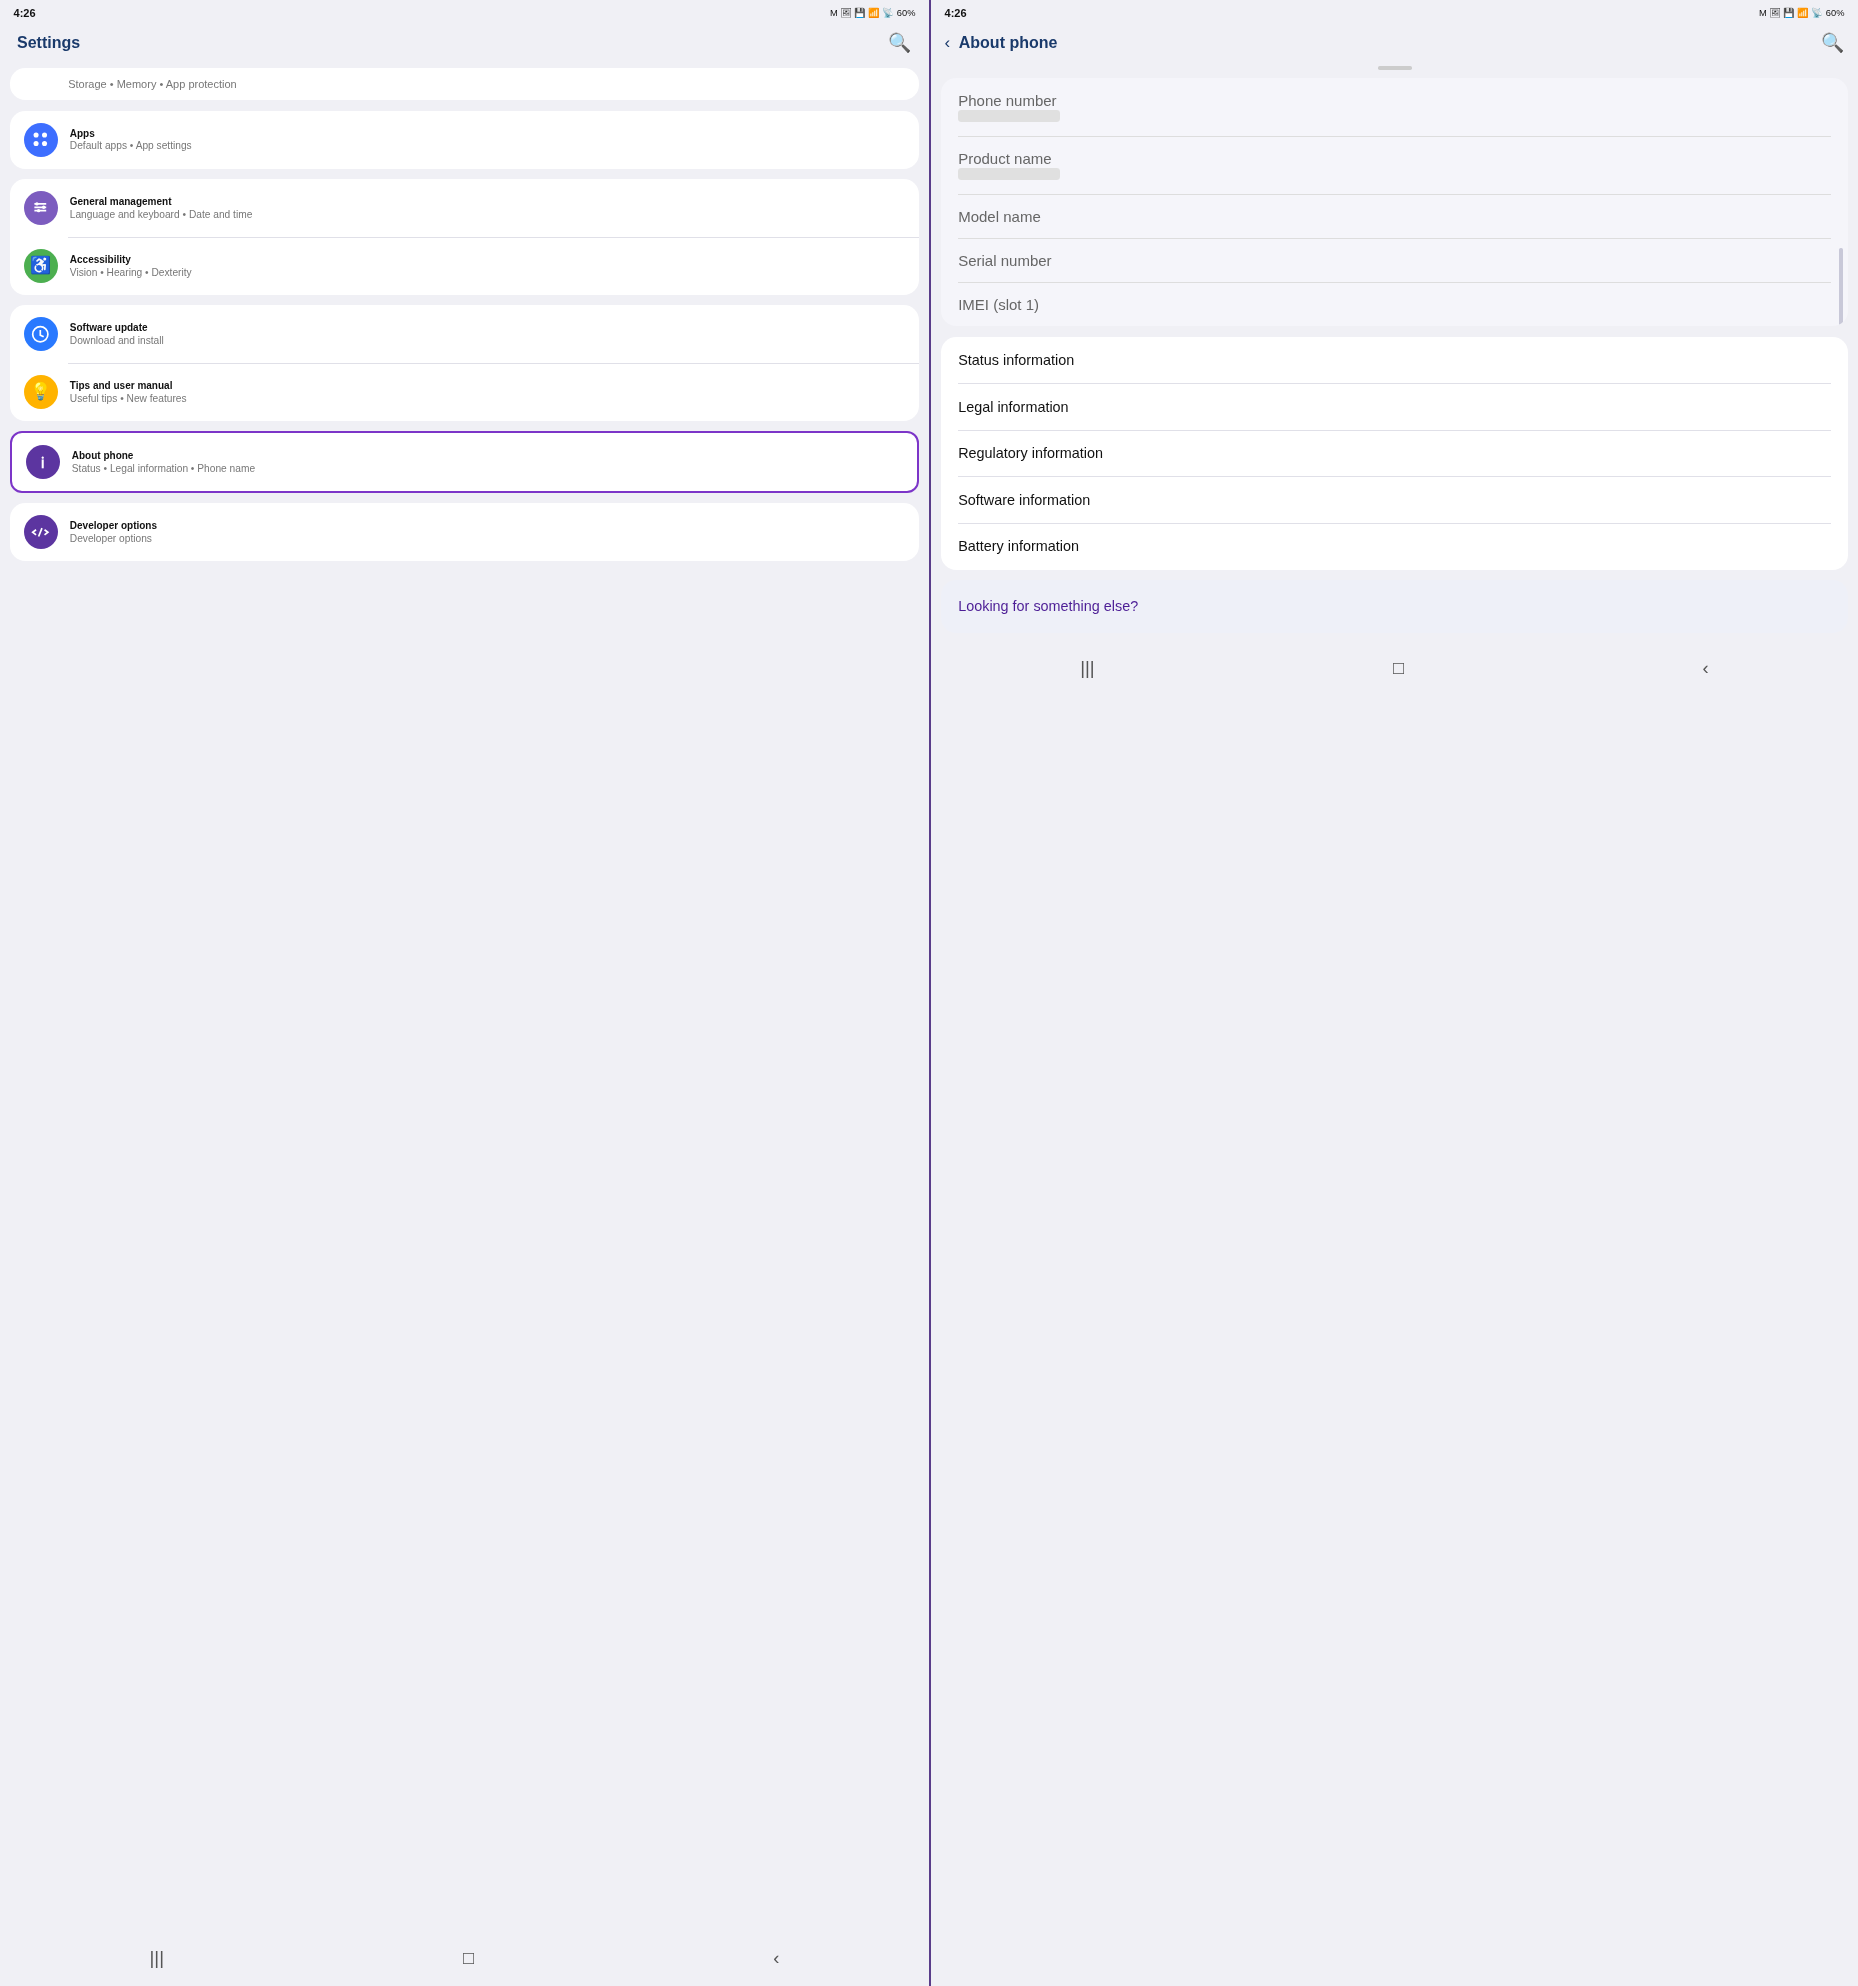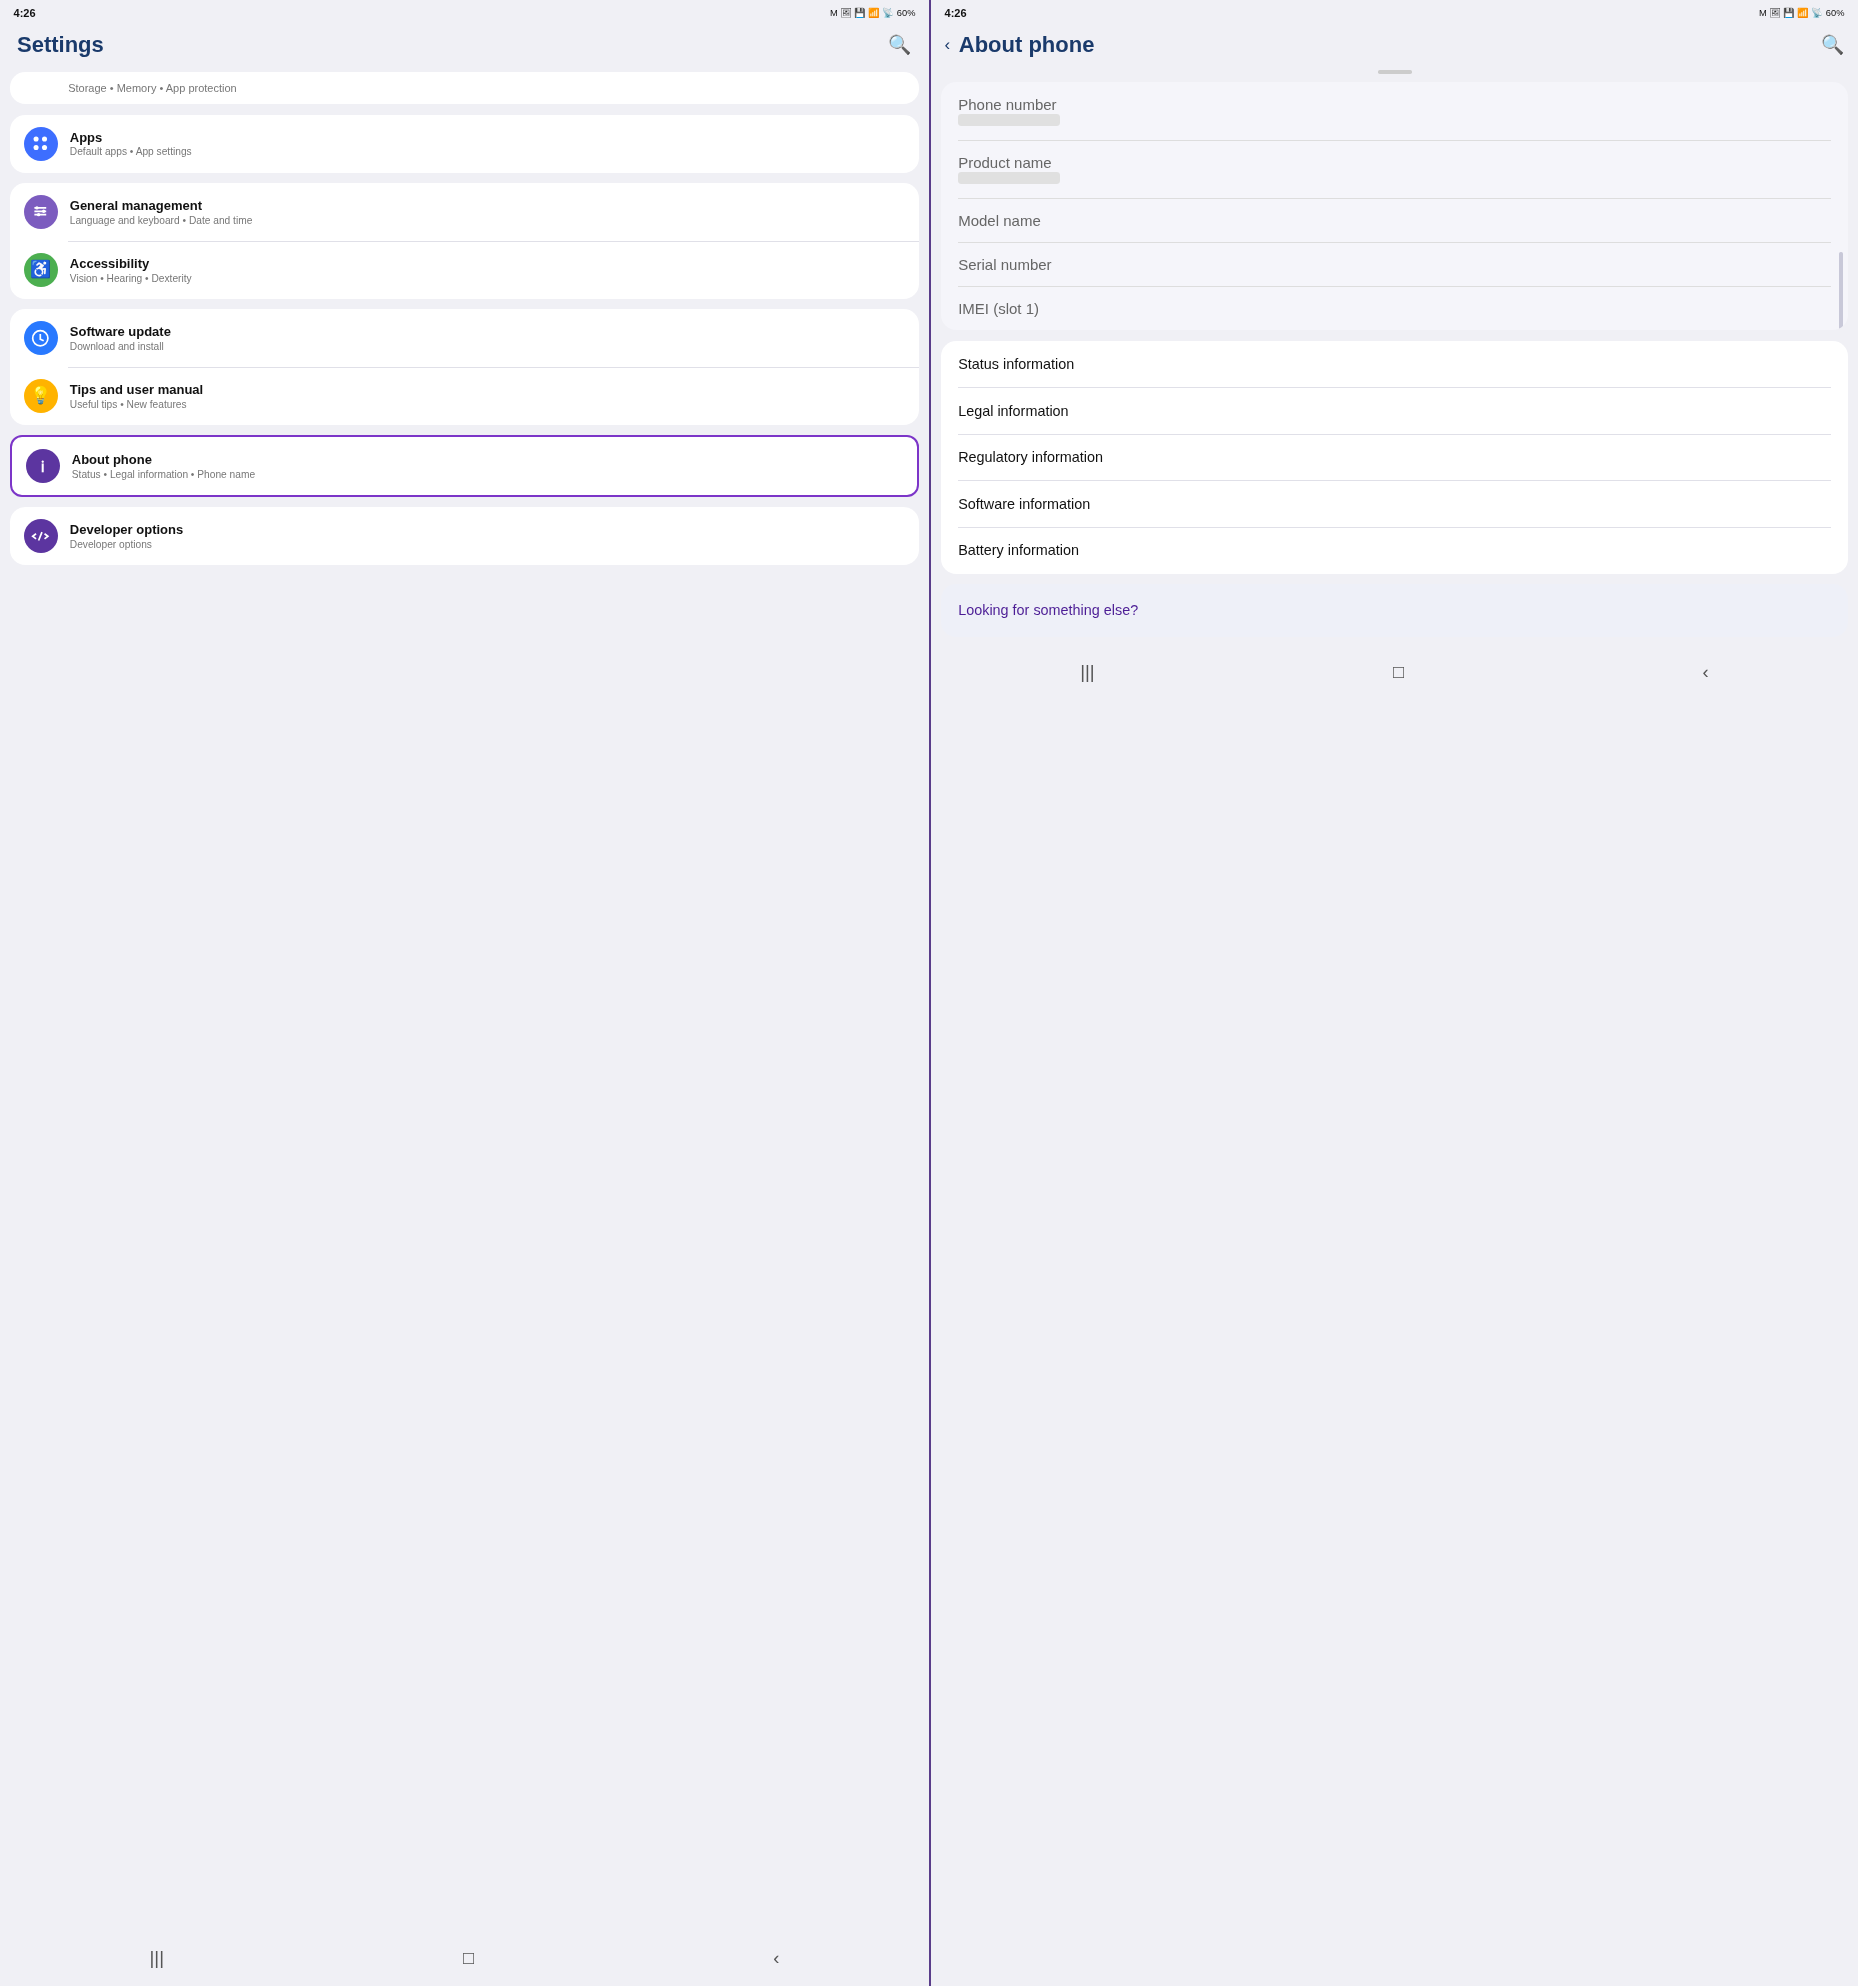--- a/index.html
+++ b/index.html
@@ -46,21 +46,21 @@
 
     
     .page-header {
       display: flex;
       align-items: center;
       justify-content: space-between;
       padding: 10.2px 17px 6.8px;
       background: #f0f0f5;
     }
     .page-title {
-      font-size: 22px;
+      font-size: 16px;
       font-weight: 700;
       color: #1a3a6b;
     }
     .header-search-icon {
       font-size: 18.6px;
       color: #1a3a6b;
       cursor: pointer;
     }
     .back-btn {
       font-size: 17px;
@@ -116,21 +116,21 @@
     .icon-purple { background: #7c5cbf; }
     .icon-green { background: #4caf50; }
     .icon-blue2 { background: #2979ff; }
     .icon-yellow { background: #ffb300; }
     .icon-darkpurple { background: #5c35a0; }
 
     .item-text {
       flex: 1;
     }
     .item-title {
-      font-size: 13px;
+      font-size: 10px;
       font-weight: 600;
       color: #111;
       margin-bottom: 1.7px;
     }
     .item-subtitle {
       font-size: 10.2px;
       color: #777;
     }
     .card-selected {
       border: 2.1px solid #7c35c8 !important;

